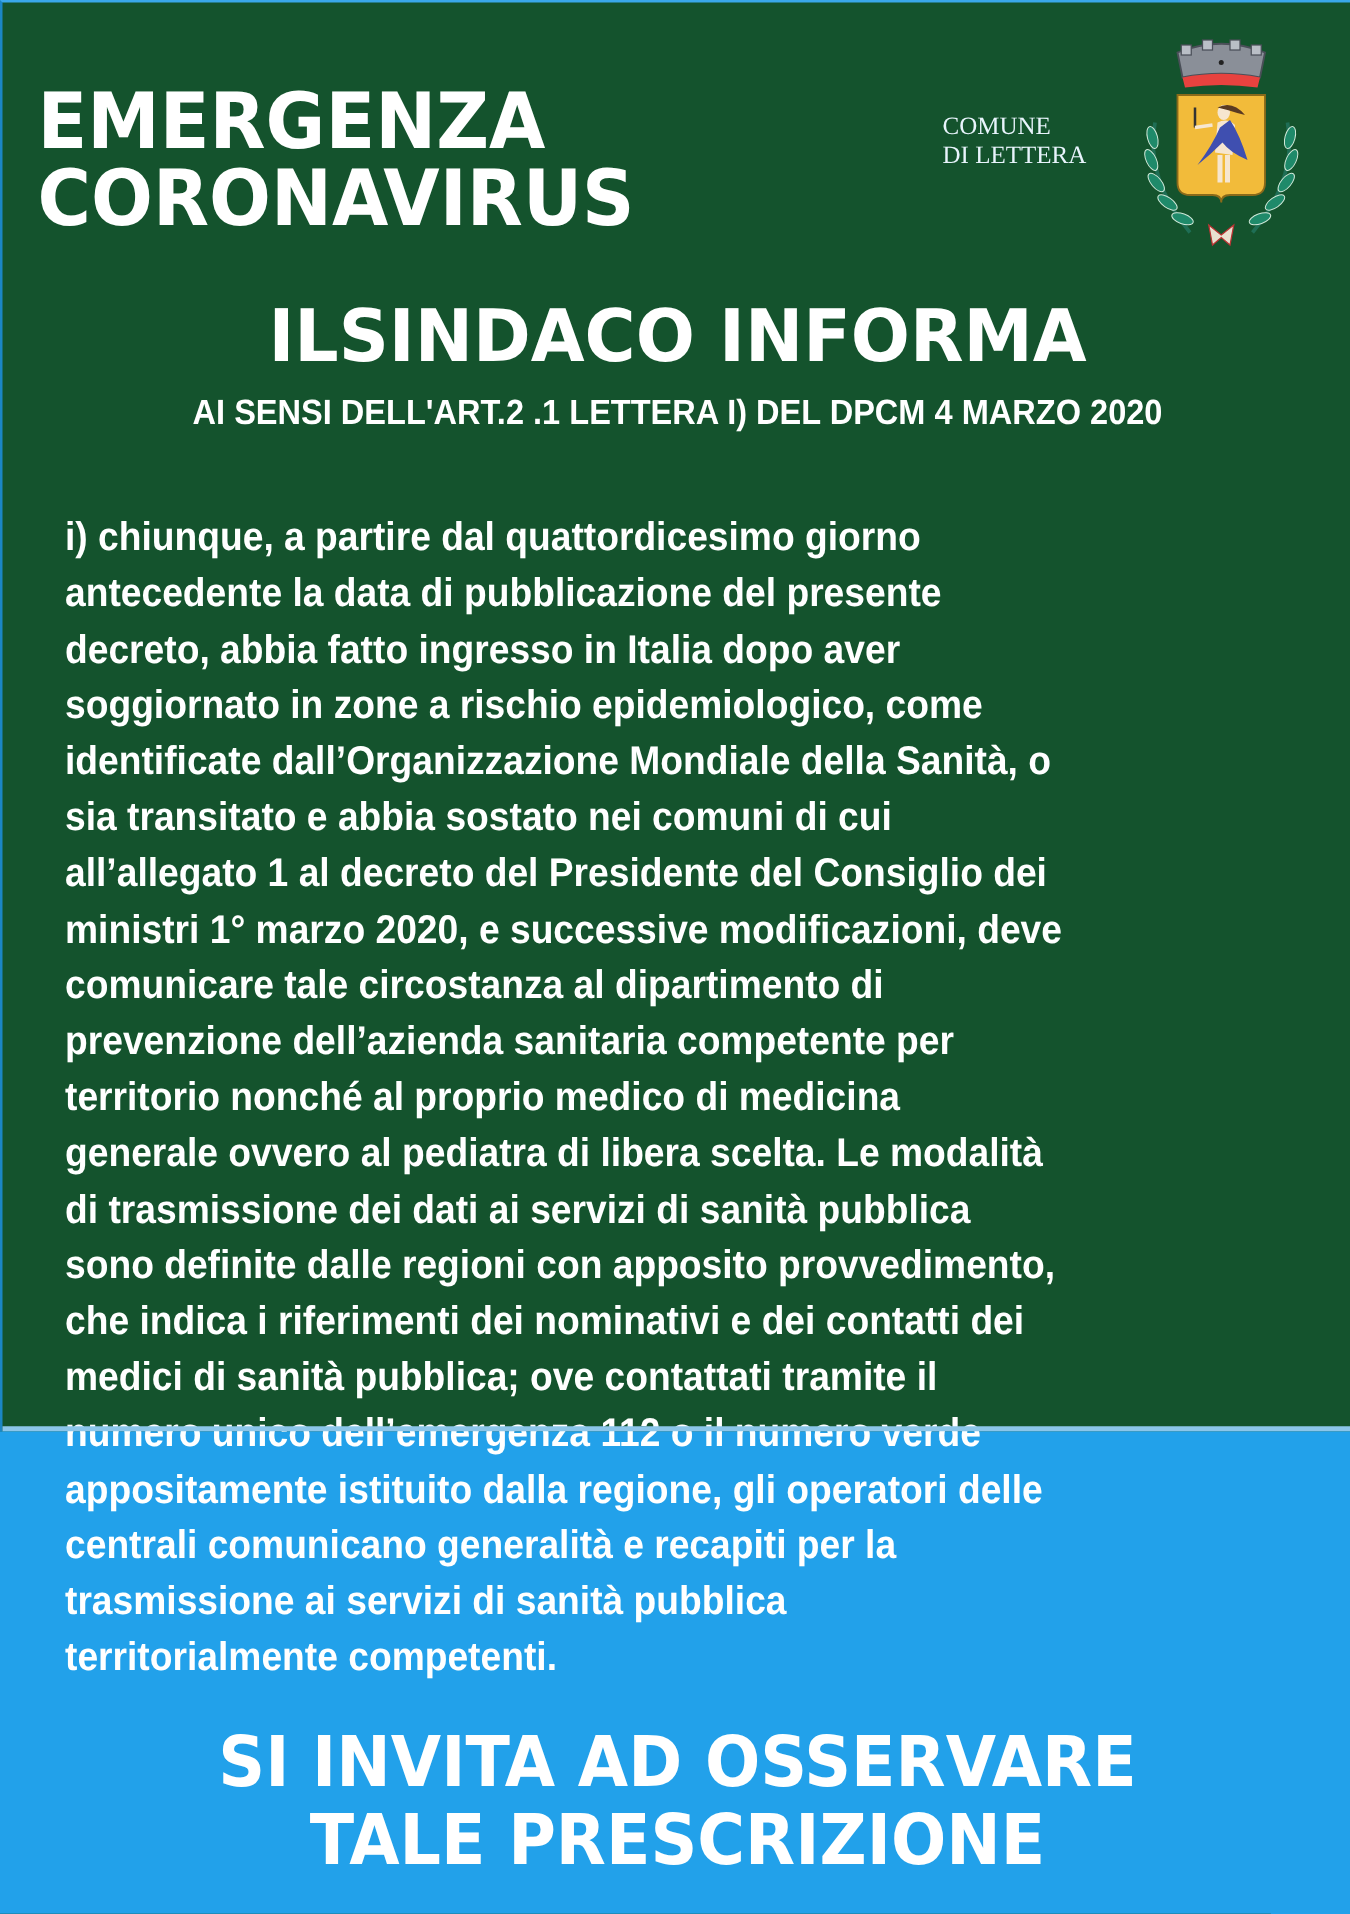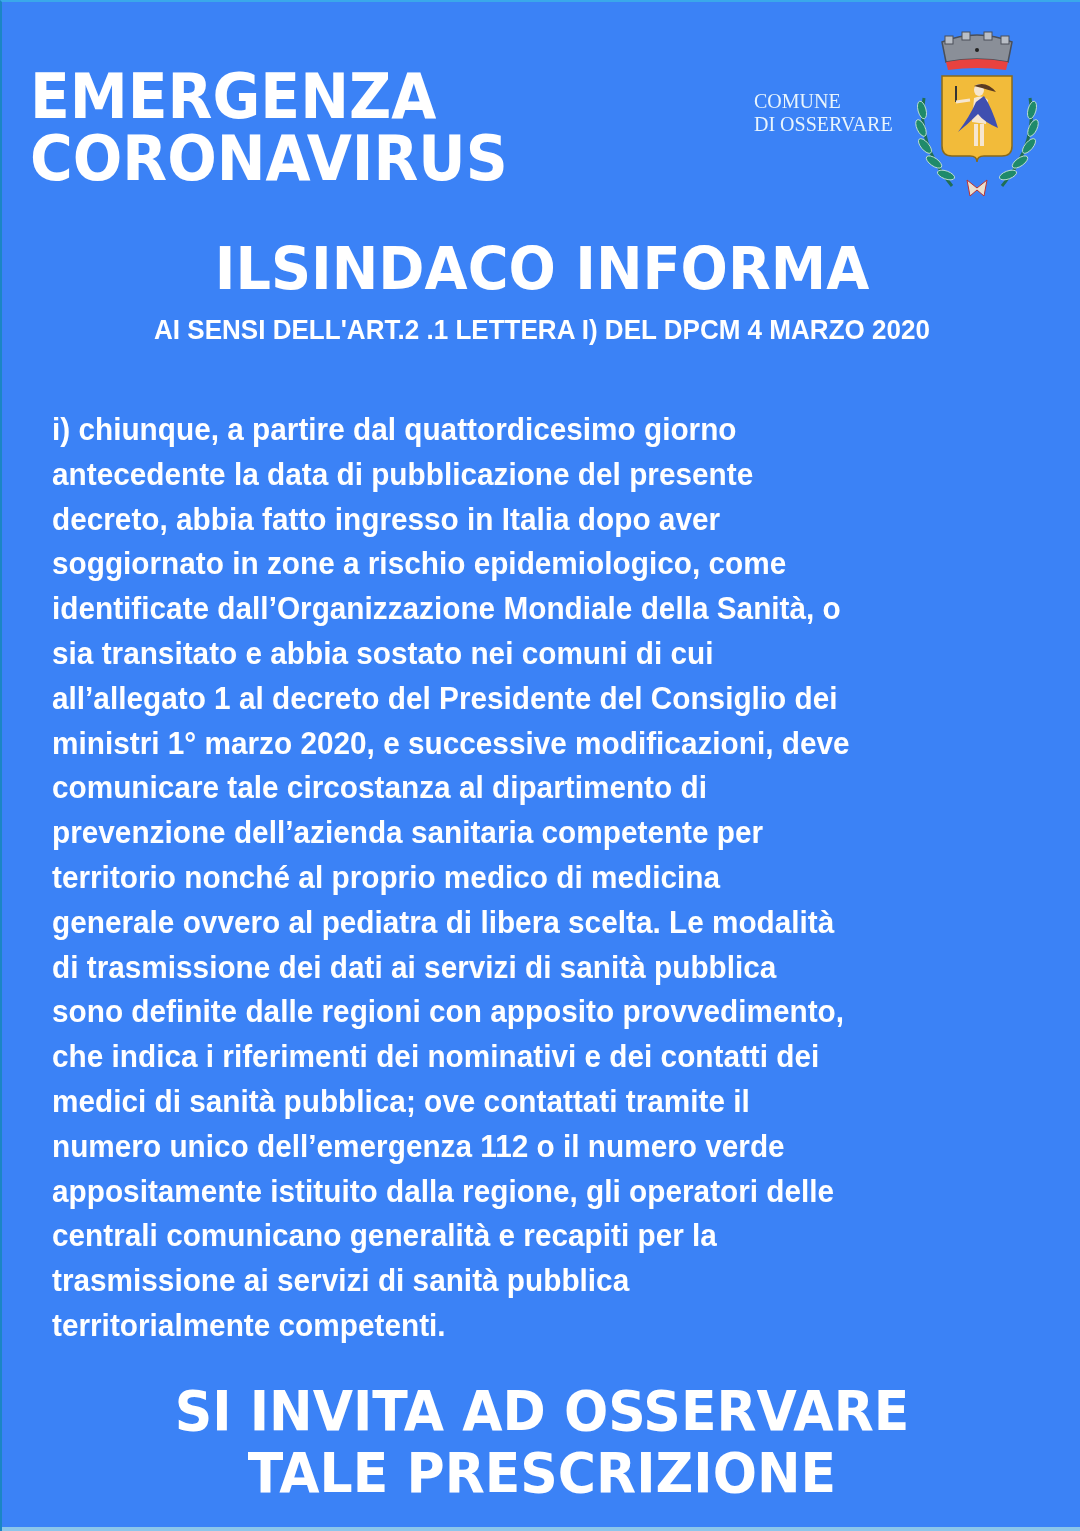--- a/index.html
+++ b/index.html
@@ -4,22 +4,22 @@
 <style>
   html, body { margin: 0; padding: 0; }
   body {
     width: 1080px; height: 1531px; overflow: hidden;
     background: #22a1ea;
     font-family: "Liberation Sans", "DejaVu Sans", sans-serif;
     color: #ffffff;
     position: relative;
   }
   .poster {
-    position: absolute; left: 0; top: 0; width: 1080px; height: 1531px;
-    background: #3b82f6;
+    position: absolute; left: 0; top: 0; width: 1080px; height: 1145px;
+    background: #14532d;
     border-left: 2px solid #1b86c4;
     border-top: 2px solid #3aa8ea;
     box-sizing: border-box;
     padding-left: 17px;
   }
   .bottom-strip {
     position: absolute; left: 0; bottom: 0; width: 1080px; height: 4px;
     background: #8cc6ea;
   }
   .header-title {
@@ -71,21 +71,21 @@
 
 <div class="poster">
 
   <div class="header-title">
     <div>EMERGENZA</div>
     <div>CORONAVIRUS</div>
   </div>
 
   <div class="comune">
     <div>COMUNE</div>
-    <div>DI OSSERVARE</div>
+    <div>DI LETTERA</div>
   </div>
 
   <svg class="crest" viewBox="0 0 130 172">
 
     <g>
       <path d="M30 14 Q65 0 100 14 L96 34 Q65 28 34 34 Z" fill="#8a8f98" stroke="#4a4f58" stroke-width="1.5"></path>
       <rect x="33" y="8" width="8" height="8" fill="#b9bec6" stroke="#4a4f58"></rect>
       <rect x="50" y="4" width="8" height="8" fill="#b9bec6" stroke="#4a4f58"></rect>
       <rect x="72" y="4" width="8" height="8" fill="#b9bec6" stroke="#4a4f58"></rect>
       <rect x="89" y="8" width="8" height="8" fill="#b9bec6" stroke="#4a4f58"></rect>

